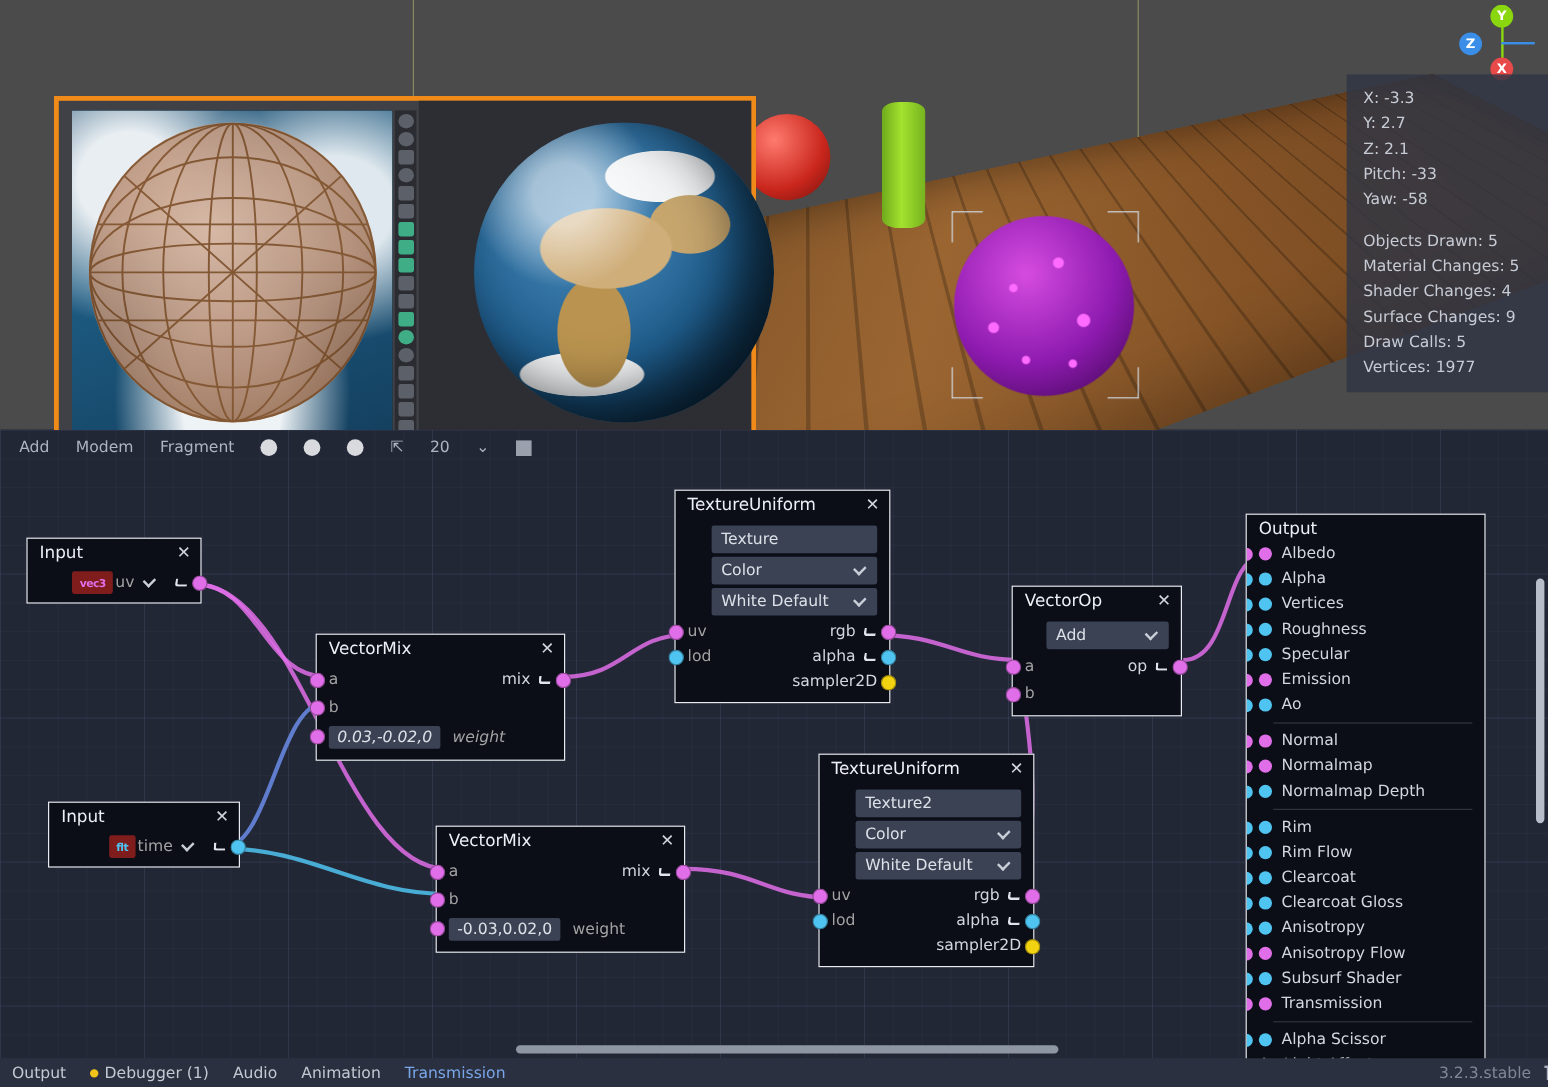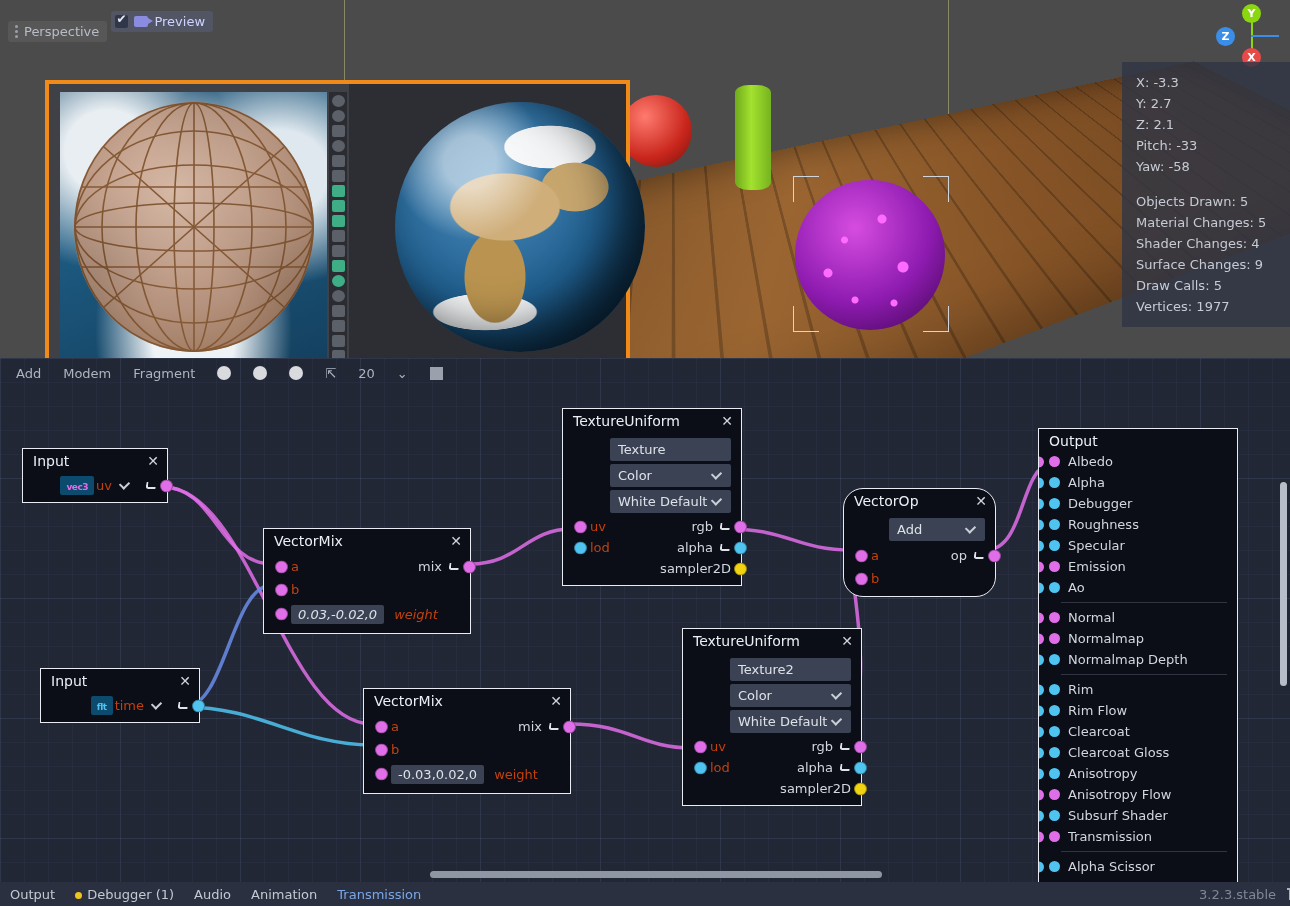--- a/index.html
+++ b/index.html
@@ -109,42 +109,42 @@
   .toolbar{position:absolute;left:0;top:0;width:1290px;height:30px;
            display:flex;align-items:center;gap:22px;padding-left:16px;
            color:#aeb4c0;font-size:13px;}
   .tb-ico{width:14px;height:14px;border-radius:50%;background:#d8dade;display:inline-block;}
   .tb-sq{width:13px;height:13px;background:#9aa1ad;display:inline-block;}
 
   .node{position:absolute;background:#0b0d17;border:1px solid #e9ecf2;box-sizing:border-box;}
   .node-title{display:flex;align-items:center;justify-content:space-between;
               padding:4px 8px 4px 10px;color:#eceff4;font-size:14px;}
   .node-close{color:#cfd4dd;font-size:14px;line-height:1;cursor:pointer;}
-  .node-body{padding:2px 0 6px;margin-left:17px;}
+  .node-body{padding:2px 0 6px;}
   .row{position:relative;display:flex;align-items:center;height:21px;padding:0 10px;}
-  .row .lbl{color:#c2410c;font-size:13px;}
+  .row .lbl{color:#a3a3a3;font-size:13px;}
   .row .rlbl{margin-left:auto;color:#d2d6de;font-size:13px;}
   .port{position:absolute;width:11px;height:11px;border-radius:50%;top:50%;
         transform:translateY(-50%);border:1px solid rgba(0,0,0,.35);}
   .port.in{left:-6px;} .port.out{right:-6px;}
   .p-pink{background:#e06ee8;} .p-blue{background:#4fc4f0;} .p-yellow{background:#f2d312;}
   .caret{display:inline-block;width:12px;height:8px;margin-left:6px;position:relative;}
   .caret::after{content:"";position:absolute;left:1px;top:0;width:8px;height:5px;
         border-left:2px solid #dfe3ea;border-bottom:2px solid #dfe3ea;
         border-radius:0 0 0 3px;transform:skewX(-6deg);}
   .field{margin:3px 10px;background:#3a4254;border-radius:2px;color:#dde1e8;
          font-size:13px;padding:4px 8px;}
   .select{margin:3px 10px;background:#3a4254;border-radius:2px;color:#dde1e8;font-size:13px;
           padding:4px 8px;display:flex;align-items:center;justify-content:space-between;}
   .sel-caret{width:11px;height:7px;position:relative;}
   .sel-caret::after{content:"";position:absolute;left:0;top:0;width:7px;height:5px;
           border-left:2px solid #c9cfd9;border-bottom:2px solid #c9cfd9;
           transform:rotate(-45deg) translate(1px,-1px);}
   .inline-field{background:#3a4254;border-radius:2px;color:#dde1e8;font-size:13px;padding:2px 7px;}
-  .tagbox{display:inline-block;background:#0c4a6e;border-radius:2px;padding:2px 6px;margin-right:2px;}
+  .tagbox{display:inline-block;background:#7f1d1d;border-radius:2px;padding:2px 6px;margin-right:2px;}
   .tagbox .t{color:#e06ee8;font-size:9px;font-weight:bold;letter-spacing:-.5px;}
   .tagbox .t.blue{color:#4fc4f0;}
 
   .out-node{position:absolute;left:1038px;top:428px;width:200px;height:458px;
             background:#0b0d17;border:1px solid #e9ecf2;box-sizing:border-box;overflow:hidden;}
   .out-row{position:relative;display:flex;align-items:center;height:21px;padding:0 10px;}
   .out-row .dot{width:11px;height:11px;border-radius:50%;margin-right:8px;flex:0 0 auto;}
   .out-row span{font-size:13px;color:#d2d6de;}
   .out-port{position:absolute;left:-6px;width:11px;height:11px;border-radius:50%;
             top:50%;transform:translateY(-50%);}
@@ -182,35 +182,20 @@
       <i class="h" style="left:0;top:0;"></i>
         <i class="h" style="right:0;top:0;"></i>
       <i class="h" style="left:0;bottom:0;"></i>
         <i class="h" style="right:0;bottom:0;"></i>
       <i class="v" style="left:0;top:0;"></i>
         <i class="v" style="right:0;top:0;"></i>
       <i class="v" style="left:0;bottom:0;"></i>
         <i class="v" style="right:0;bottom:0;"></i>
     </div>
 
-    <div class="vp-overlay">
-      <div class="persp">
-        <span class="dots3">
-            <span></span>
-            <span></span>
-            <span></span>
-          </span>
-        <span>Perspective</span>
-      </div>
-      <div class="preview-row">
-        <span class="chk"></span>
-        <span class="cam-ico"></span>
-        <span class="preview-label">Preview</span>
-      </div>
-    </div>
 
     <div class="gizmo">
       <div class="ax-line" style="left:41px;top:12px;width:2px;height:34px;"></div>
       <div class="ax-line" style="left:41px;top:31px;width:28px;height:2px;background:#3b8ee8;"></div>
       <div class="ax ax-y">Y</div>
       <div class="ax ax-z">Z</div>
       <div class="ax ax-x">X</div>
     </div>
 
     <div class="stats">
@@ -460,21 +445,21 @@
           <span class="caret"></span>
           <span class="port out p-blue"></span>
         </div>
         <div class="row" style="height:21px;">
           <span class="rlbl">sampler2D</span>
           <span class="port out p-yellow"></span>
         </div>
       </div>
     </div>
 
-    <div class="node" style="left:843px;top:130px;width:153px;border-radius:20px;">
+    <div class="node" style="left:843px;top:130px;width:142px;">
       <div class="node-title">
         <span>VectorOp</span>
         <span class="node-close">✕</span>
       </div>
       <div class="node-body">
         <div class="select" style="margin-left:28px;">
           <span>Add</span>
           <span class="sel-caret"></span>
         </div>
         <div class="row" style="height:23px;">
@@ -502,21 +487,21 @@
             <span>Albedo</span>
           </div>
           <div class="out-row">
             <span class="out-port" style="background: rgb(79, 196, 240);"></span>
             <span class="dot" style="background: rgb(79, 196, 240);"></span>
             <span>Alpha</span>
           </div>
           <div class="out-row">
             <span class="out-port" style="background: rgb(79, 196, 240);"></span>
             <span class="dot" style="background: rgb(79, 196, 240);"></span>
-            <span>Debugger</span>
+            <span>Vertices</span>
           </div>
           <div class="out-row">
             <span class="out-port" style="background: rgb(79, 196, 240);"></span>
             <span class="dot" style="background: rgb(79, 196, 240);"></span>
             <span>Roughness</span>
           </div>
           <div class="out-row">
             <span class="out-port" style="background: rgb(79, 196, 240);"></span>
             <span class="dot" style="background: rgb(79, 196, 240);"></span>
             <span>Specular</span>

